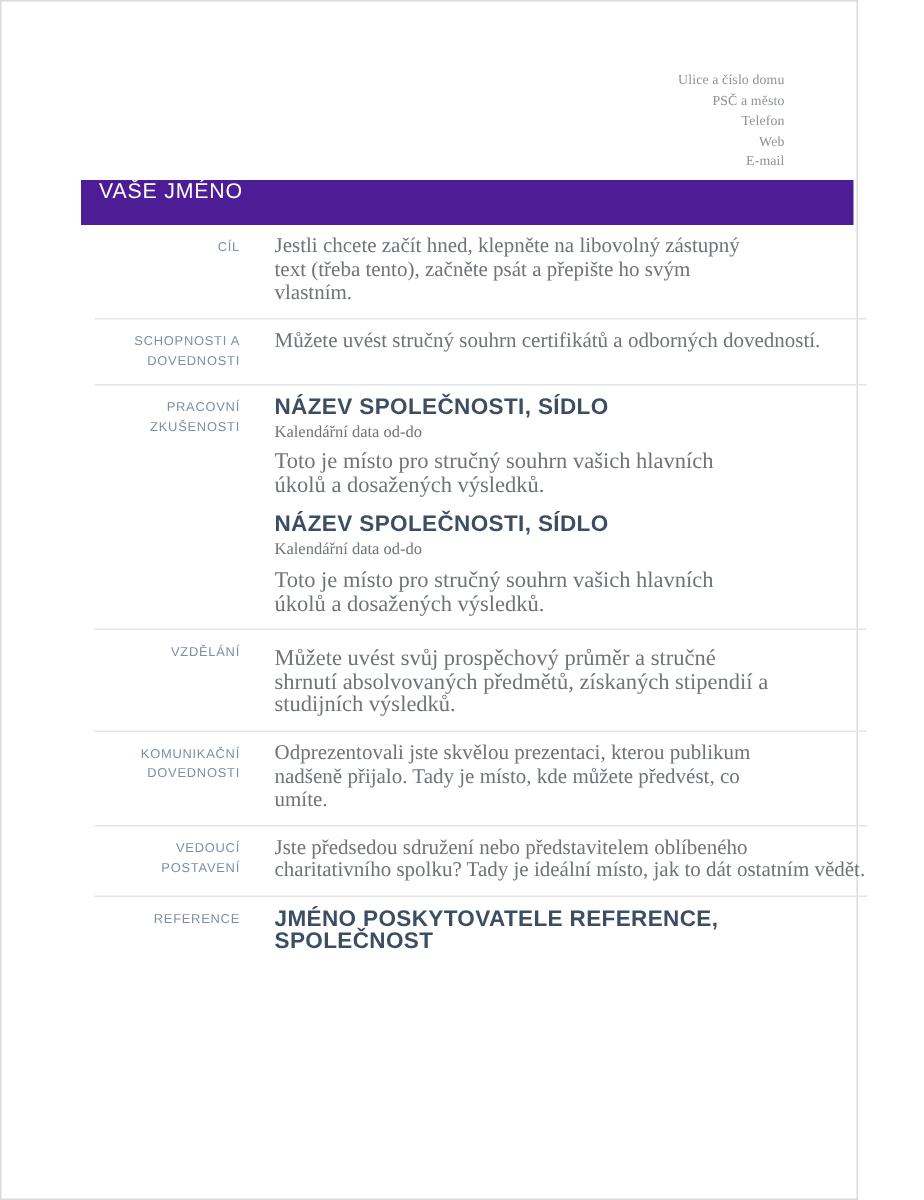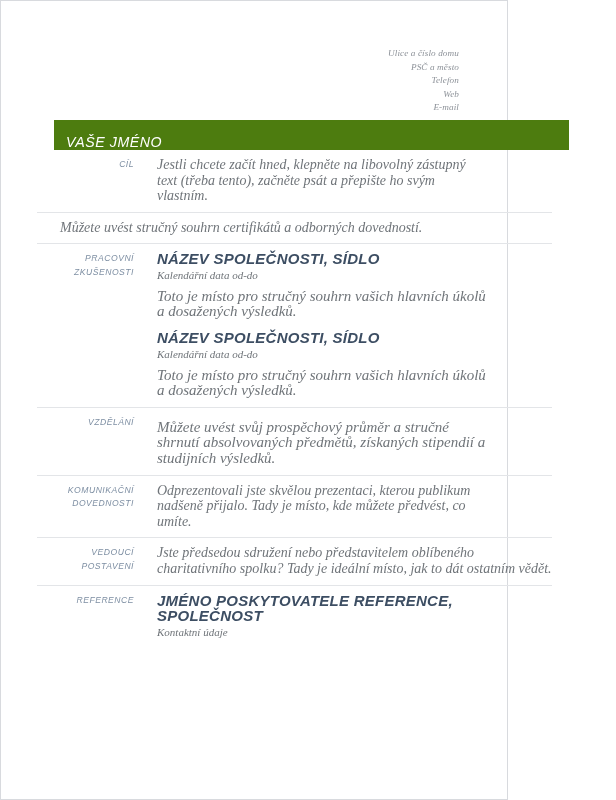--- a/index.html
+++ b/index.html
@@ -12,26 +12,25 @@
     height: 800px;
     position: relative;
     font-family: "Liberation Serif", "DejaVu Serif", serif;
     overflow: hidden;
   }
 
   .page {
     position: absolute;
     left: 0;
     top: 0;
-    width: 508px;
+    width: 572px;
     height: 800px;
     background: #ffffff;
     box-sizing: border-box;
     border: 1px solid #d8dade;
-    font-style: italic;
   }
 
   
   .contact-header {
     position: absolute;
     right: 48px;
     top: 46px;
     text-align: right;
     line-height: 13.6px;
   }
@@ -43,38 +42,38 @@
     white-space: nowrap;
   }
 
   
   .name-banner {
     position: absolute;
     left: 53px;
     top: 119px;
     width: 515px;
     height: 30px;
-    background: #4d7c0f;
+    background: #4c1d95;
     box-sizing: border-box;
     display: flex;
-    align-items: flex-end;
+    align-items: flex-start;
   }
   .name-banner-text {
     font-family: "Liberation Sans", "DejaVu Sans", sans-serif;
     font-size: 14.2px;
     color: #ffffff;
     letter-spacing: 0.55px;
     padding-left: 12px;
     font-weight: 400;
   }
 
   
   .sections {
     position: absolute;
-    left: 36px;
+    left: 62px;
     top: 152px;
     width: 515px;
   }
   .section-row {
     display: flex;
     align-items: flex-start;
     border-top: 1px solid #e3e5e8;
     padding-top: 7px;
     padding-bottom: 8px;
   }
@@ -157,20 +156,21 @@
   <div class="sections">
 
     <div class="section-row first">
       <div class="section-label">CÍL</div>
       <div class="section-body">
         <p class="body-text narrow">Jestli chcete začít hned, klepněte na libovolný zástupný text (třeba tento), začněte psát a přepište ho svým vlastním.</p>
       </div>
     </div>
 
     <div class="section-row">
+      <div class="section-label">SCHOPNOSTI A DOVEDNOSTI</div>
       <div class="section-body">
         <p class="body-text">Můžete uvést stručný souhrn certifikátů a odborných dovedností.</p>
       </div>
     </div>
 
     <div class="section-row">
       <div class="section-label">PRACOVNÍ ZKUŠENOSTI</div>
       <div class="section-body">
         <div class="entry-block">
           <p class="entry-heading">NÁZEV SPOLEČNOSTI, SÍDLO</p>
@@ -203,18 +203,17 @@
       <div class="section-label">VEDOUCÍ POSTAVENÍ</div>
       <div class="section-body">
         <p class="body-text">Jste předsedou sdružení nebo představitelem oblíbeného charitativního spolku? Tady je ideální místo, jak to dát ostatním vědět.</p>
       </div>
     </div>
 
     <div class="section-row">
       <div class="section-label">REFERENCE</div>
       <div class="section-body">
         <p class="entry-heading">JMÉNO POSKYTOVATELE REFERENCE, SPOLEČNOST</p>
-        <p class="entry-dates">Kontaktní údaje</p>
       </div>
     </div>
 
   </div>
 </div>
 
 </body></html>

